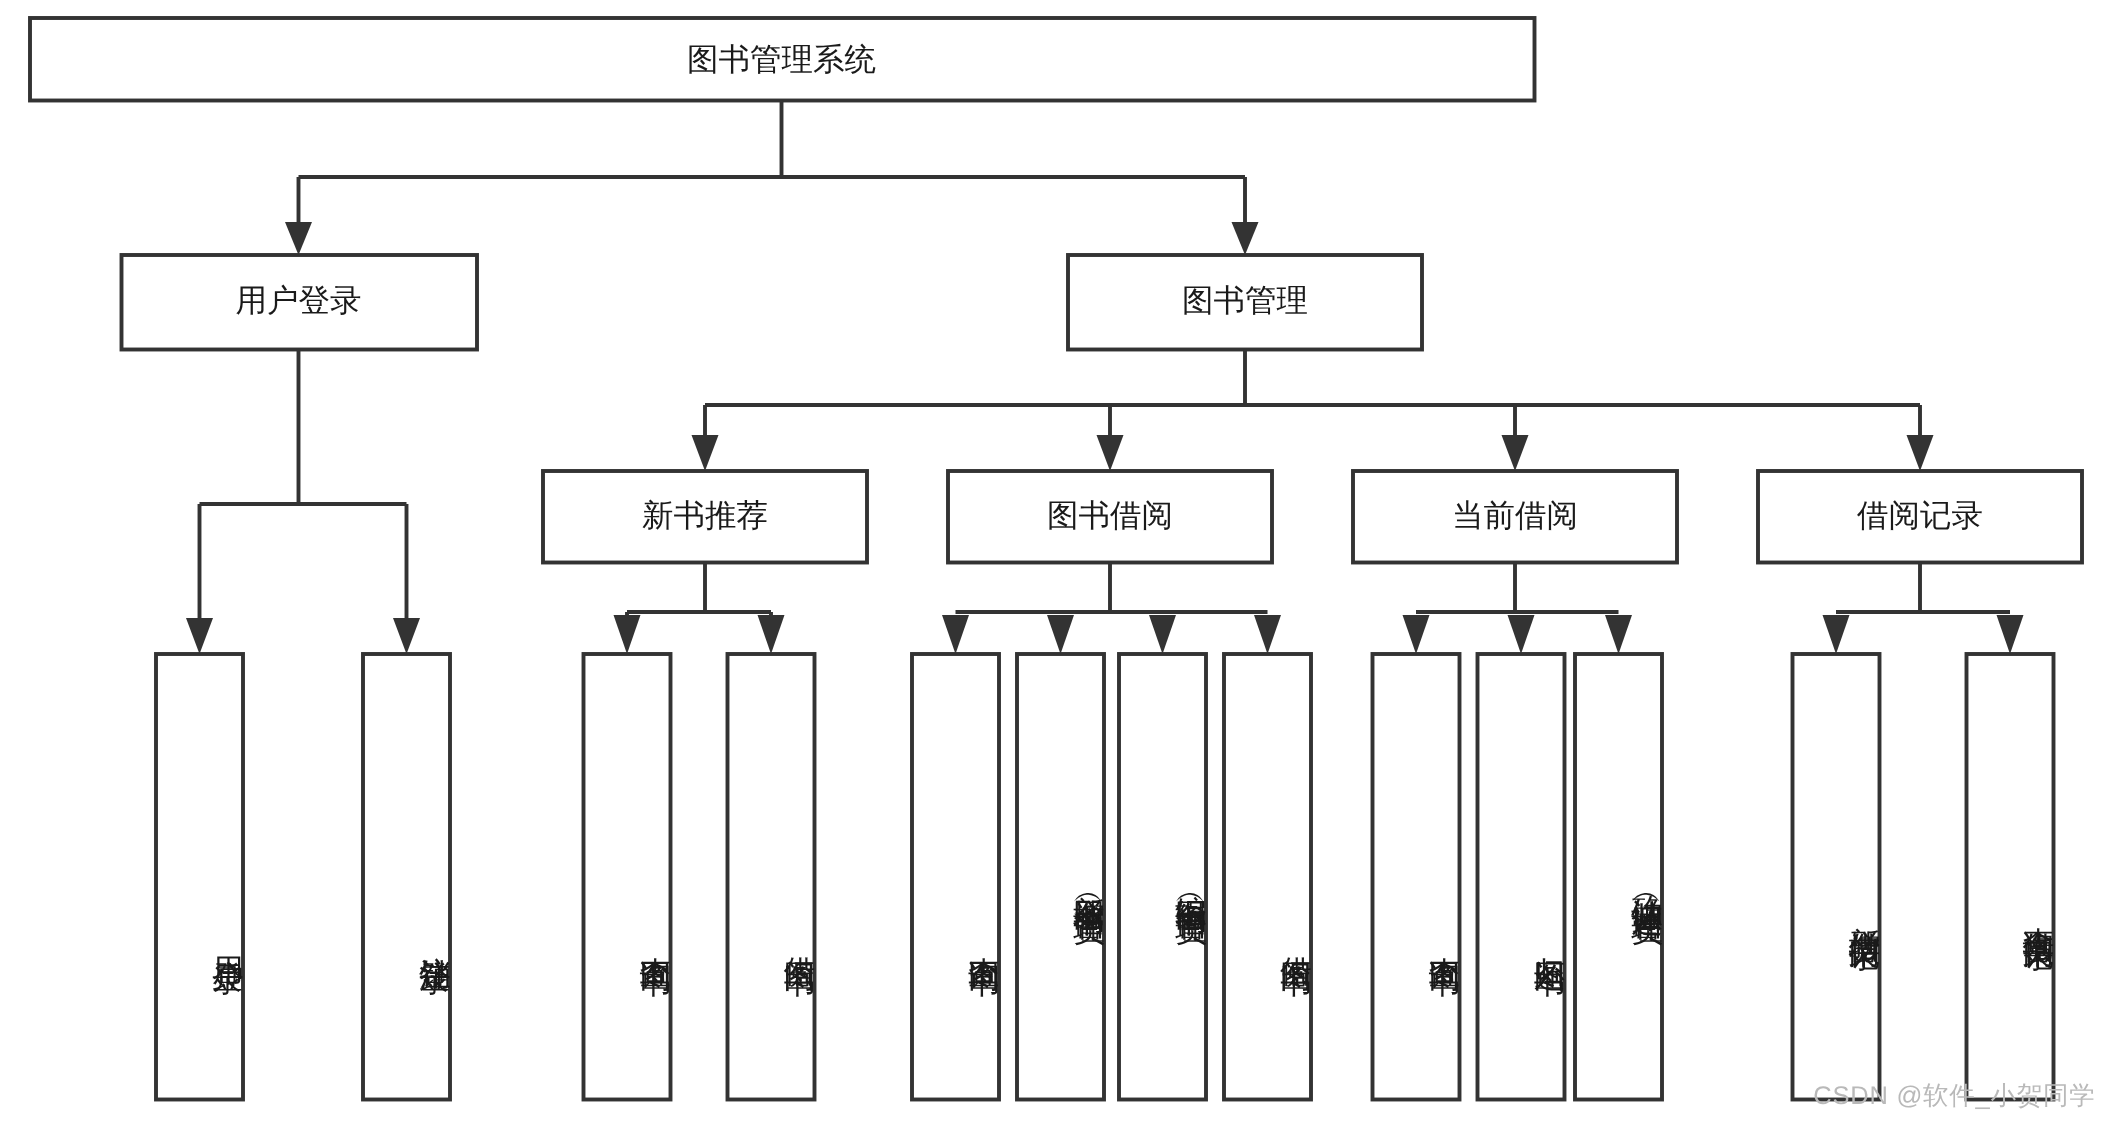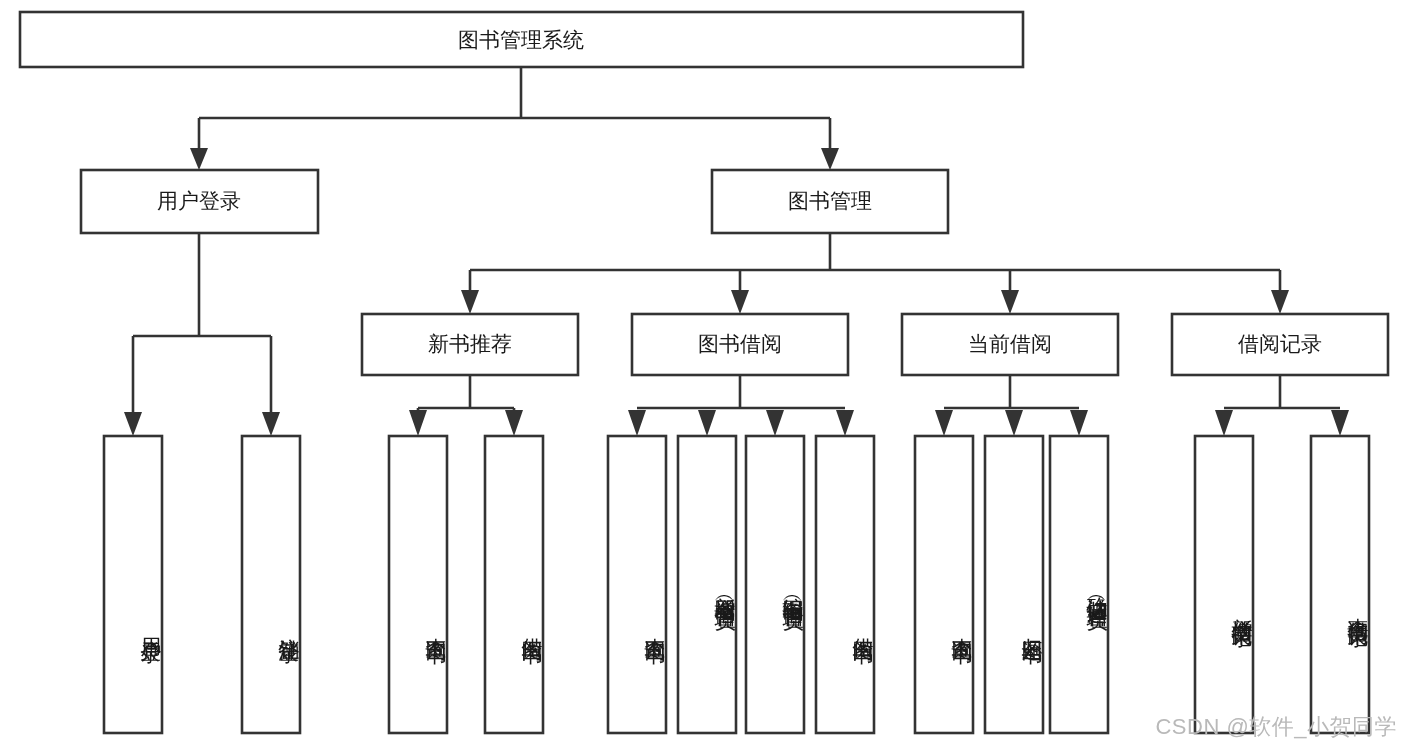--- a/index.html
+++ b/index.html
@@ -62,21 +62,21 @@
     justify-content: center;
     box-sizing: border-box;
     white-space: nowrap;
     pointer-events: none;
   }
   .watermark {
     position: absolute;
     right: 8px;
     bottom: 5px;
     font-family: "Liberation Sans", "DejaVu Sans", sans-serif;
-    font-size: 22px;
+    font-size: 17px;
     color: #b9b9b9;
     letter-spacing: 0.5px;
     white-space: nowrap;
   }
 </style>
 </head>
 <body>
 
 <div id="diagram-root">
 

